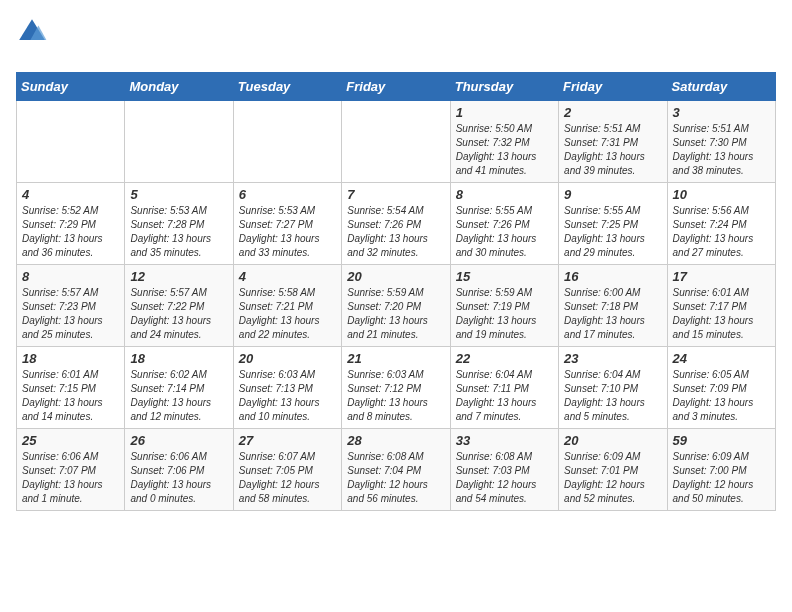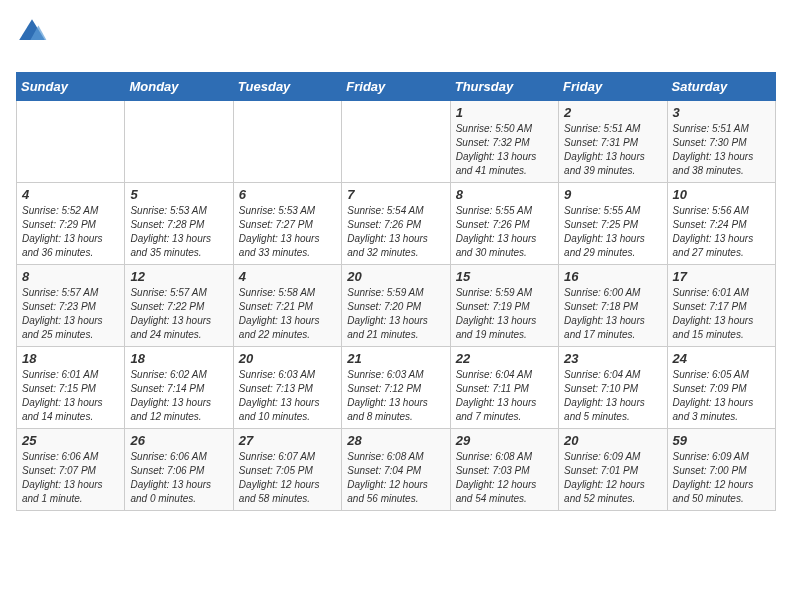--- a/index.html
+++ b/index.html
@@ -247,21 +247,21 @@
         </td>
         <td>
           <span class="day-num">27</span>
           <div class="day-info">Sunrise: 6:07 AM<br>Sunset: 7:05 PM<br>Daylight: 12 hours<br>and 58 minutes.</div>
         </td>
         <td>
           <span class="day-num">28</span>
           <div class="day-info">Sunrise: 6:08 AM<br>Sunset: 7:04 PM<br>Daylight: 12 hours<br>and 56 minutes.</div>
         </td>
         <td>
-          <span class="day-num">29</span>
+          <span class="day-num">33</span>
           <div class="day-info">Sunrise: 6:08 AM<br>Sunset: 7:03 PM<br>Daylight: 12 hours<br>and 54 minutes.</div>
         </td>
         <td>
           <span class="day-num">20</span>
           <div class="day-info">Sunrise: 6:09 AM<br>Sunset: 7:01 PM<br>Daylight: 12 hours<br>and 52 minutes.</div>
         </td>
         <td>
           <span class="day-num">59</span>
           <div class="day-info">Sunrise: 6:09 AM<br>Sunset: 7:00 PM<br>Daylight: 12 hours<br>and 50 minutes.</div>
         </td>

